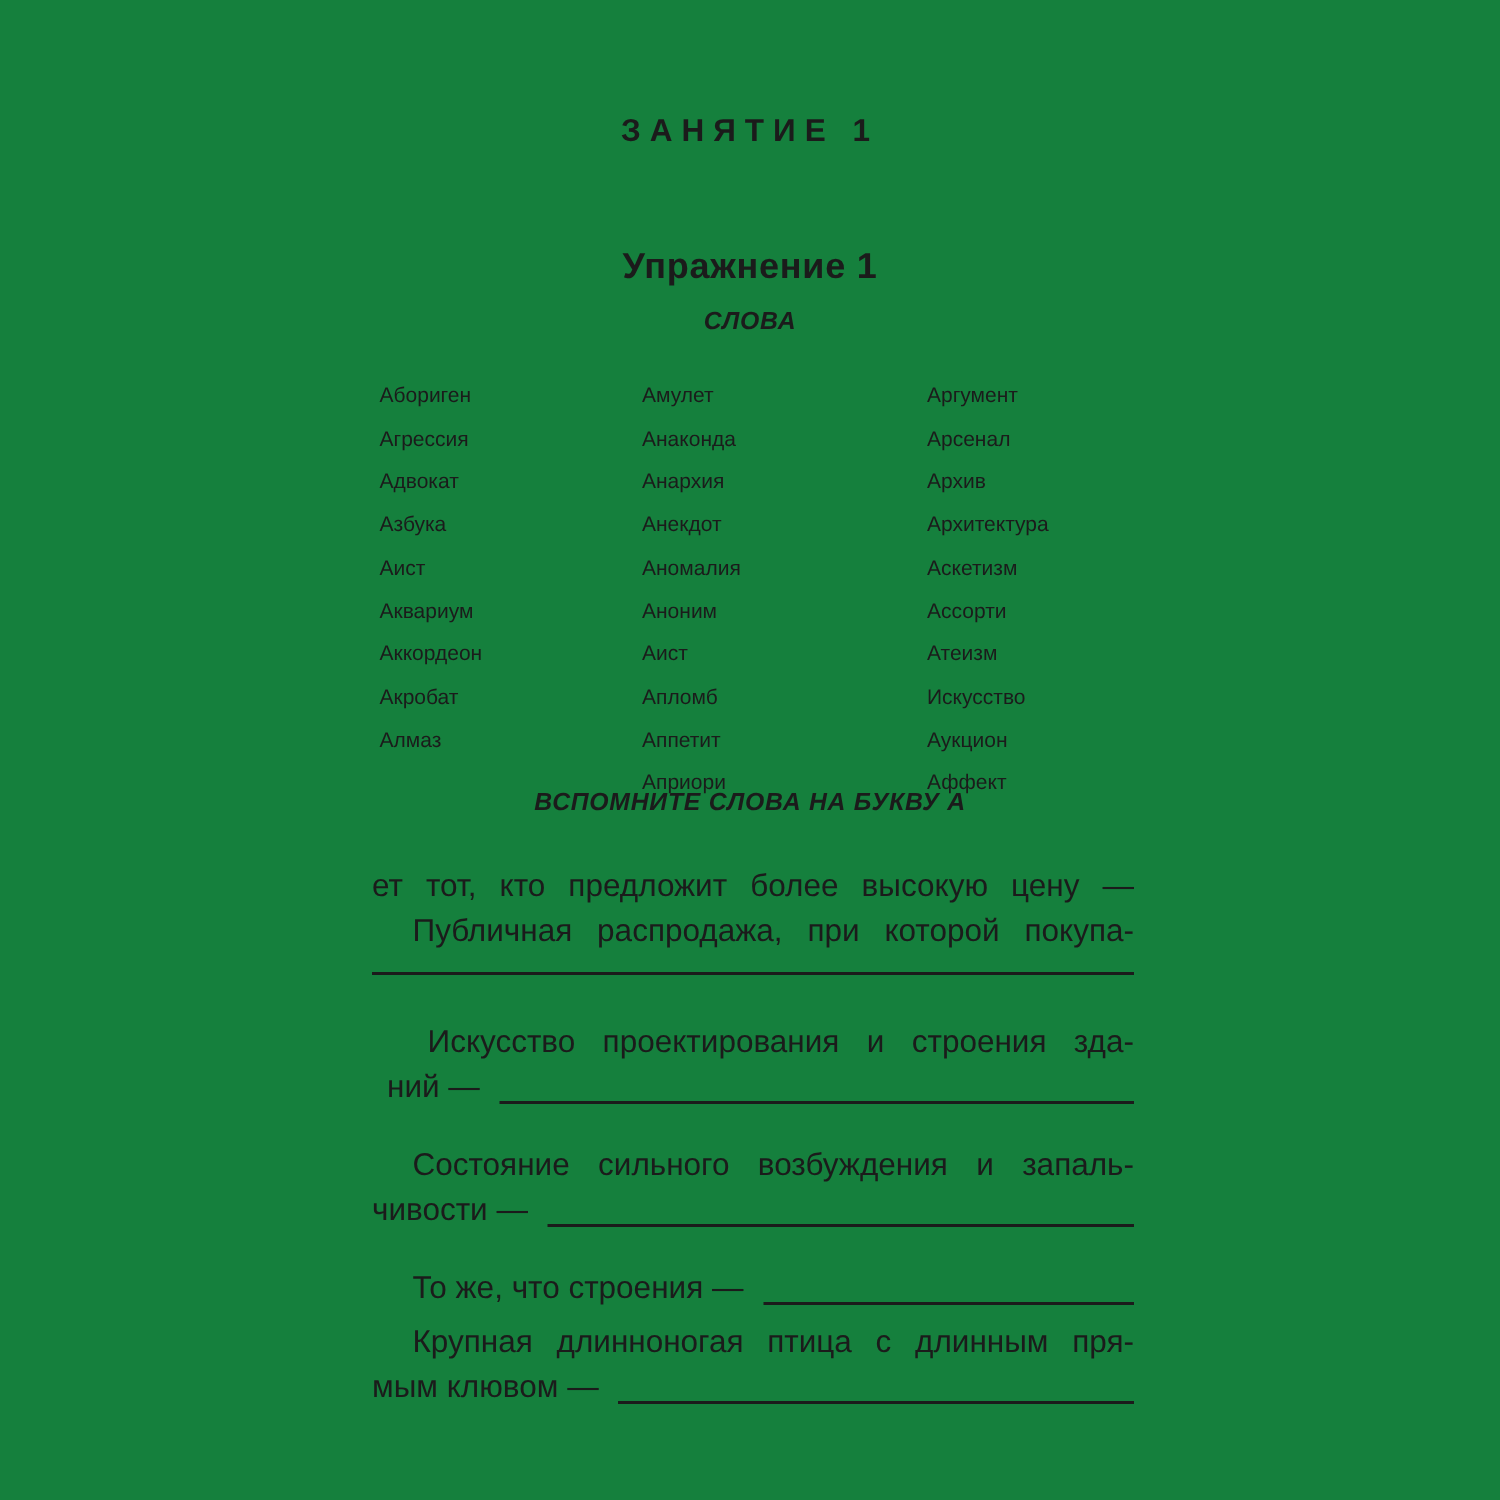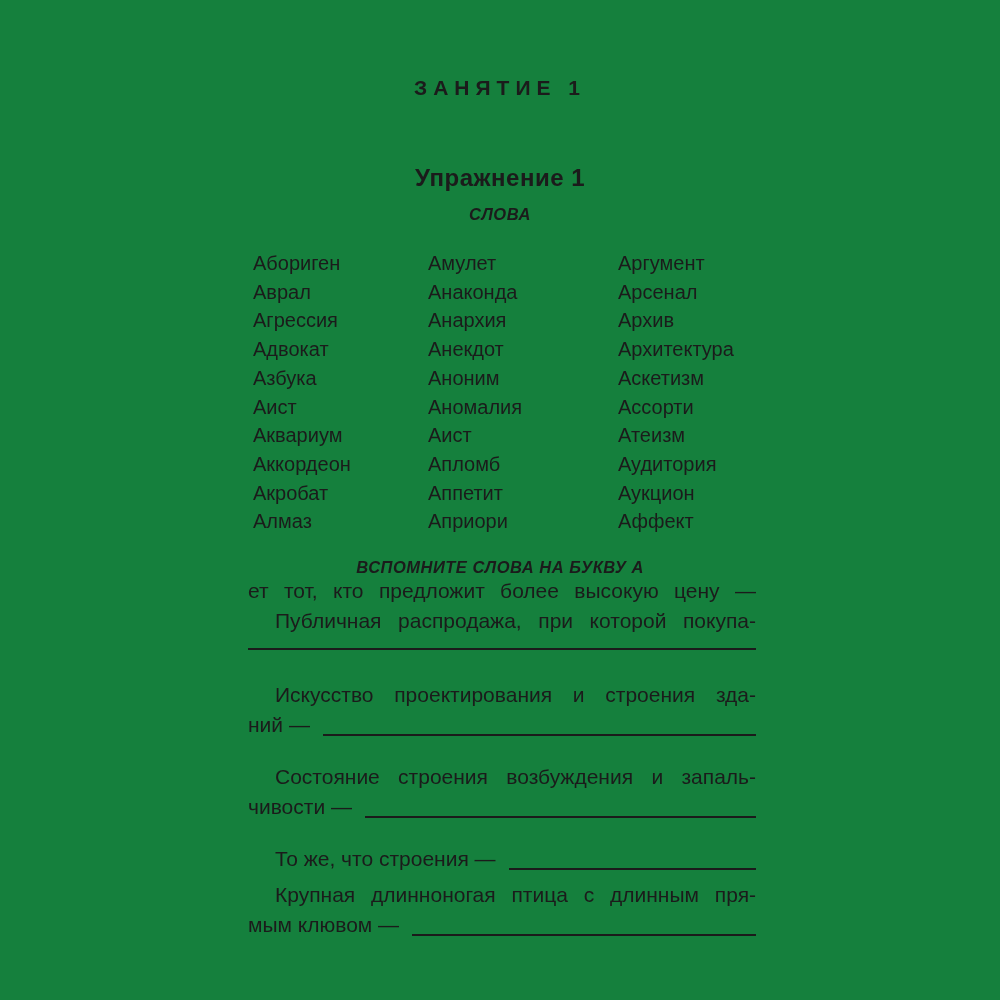--- a/index.html
+++ b/index.html
@@ -34,27 +34,27 @@
     font-weight: bold;
     letter-spacing: 0.5px;
   }
   .small-heading {
     font-size: 16.5px;
     font-weight: bold;
     font-style: italic;
     letter-spacing: 0.5px;
   }
   .words-heading { top: 205px; }
-  .recall-heading { top: 558px; }
+  .recall-heading { top: 526px; }
   .words-grid {
     position: absolute;
     left: 253px;
     top: 249px;
     display: flex;
-    font-size: 20px;
+    font-size: 14px;
     line-height: 28.7px;
   }
   .word-col { display: block; }
   .word-col-1 { width: 175px; }
   .word-col-2 { width: 190px; }
   .word-col-3 { width: 140px; }
   .word { display: block; white-space: nowrap; }
   .questions {
     position: absolute;
     left: 248px;
@@ -78,69 +78,68 @@
   .flexline > .lead { white-space: nowrap; }
   .flexline.indent-flex > .lead { padding-left: 27px; }
   .answer-fill {
     flex: 1;
     align-self: flex-start;
     height: 26px;
     margin-left: 13px;
     border-bottom: 2px solid #1b1b1b;
   }
   .q1 { margin-bottom: 30px; }
-  .q2 { margin-bottom: 22px; }
+  .q2 { margin-bottom: 22px; margin-left: 10px; }
   .q3 { margin-bottom: 22px; }
   .q4 { margin-bottom: 6px; }
 </style>
 </head>
 <body>
 
 <div class="page">
 
   <div class="centered lesson-title">ЗАНЯТИЕ 1</div>
 
   <div class="centered exercise-title">Упражнение 1</div>
 
   <div class="centered small-heading words-heading">СЛОВА</div>
 
   <div class="words-grid">
     <div class="word-col word-col-1">
       <span class="word">Абориген</span>
-      <span class="word">Аврал</span>
       <span class="word">Агрессия</span>
       <span class="word">Адвокат</span>
       <span class="word">Азбука</span>
       <span class="word">Аист</span>
       <span class="word">Аквариум</span>
       <span class="word">Аккордеон</span>
       <span class="word">Акробат</span>
       <span class="word">Алмаз</span>
     </div>
     <div class="word-col word-col-2">
       <span class="word">Амулет</span>
       <span class="word">Анаконда</span>
       <span class="word">Анархия</span>
       <span class="word">Анекдот</span>
+      <span class="word">Аномалия</span>
       <span class="word">Аноним</span>
-      <span class="word">Аномалия</span>
       <span class="word">Аист</span>
       <span class="word">Апломб</span>
       <span class="word">Аппетит</span>
       <span class="word">Априори</span>
     </div>
     <div class="word-col word-col-3">
       <span class="word">Аргумент</span>
       <span class="word">Арсенал</span>
       <span class="word">Архив</span>
       <span class="word">Архитектура</span>
       <span class="word">Аскетизм</span>
       <span class="word">Ассорти</span>
       <span class="word">Атеизм</span>
-      <span class="word">Аудитория</span>
+      <span class="word">Искусство</span>
       <span class="word">Аукцион</span>
       <span class="word">Аффект</span>
     </div>
   </div>
 
   <div class="centered small-heading recall-heading">ВСПОМНИТЕ СЛОВА НА БУКВУ А</div>
 
   <div class="questions">
 
     <div class="question q1">
@@ -151,21 +150,21 @@
 
     <div class="question q2">
       <div class="qline just indent">Искусство проектирования и строения зда-</div>
       <div class="qline flexline">
         <span class="lead">ний —</span>
         <span class="answer-fill"></span>
       </div>
     </div>
 
     <div class="question q3">
-      <div class="qline just indent">Состояние строения возбуждения и запаль-</div>
+      <div class="qline just indent">Состояние сильного возбуждения и запаль-</div>
       <div class="qline flexline">
         <span class="lead">чивости —</span>
         <span class="answer-fill"></span>
       </div>
     </div>
 
     <div class="question q4">
       <div class="qline flexline indent-flex">
         <span class="lead">То же, что строения —</span>
         <span class="answer-fill"></span>

